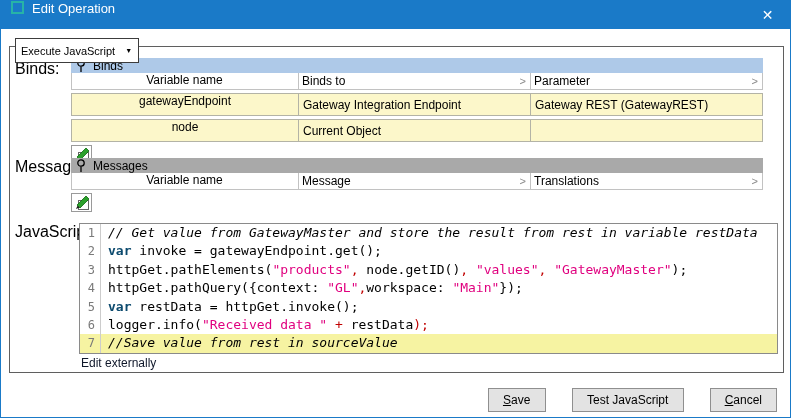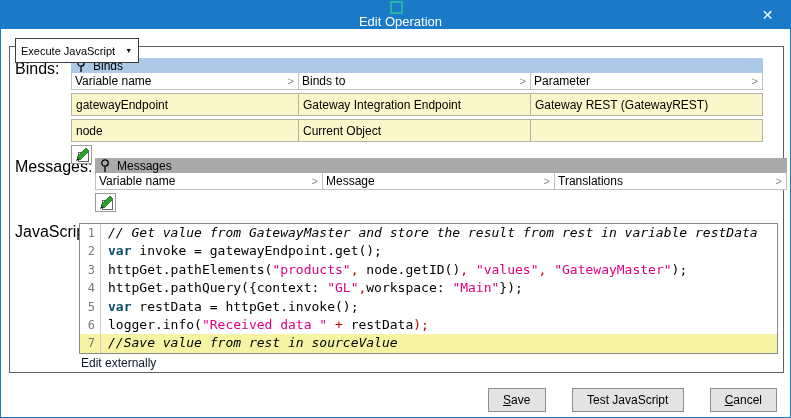--- a/index.html
+++ b/index.html
@@ -4,21 +4,21 @@
 <style>
   * { margin:0; padding:0; box-sizing:border-box; }
   html,body { background:#d8d8d8; font-family:"Liberation Sans", sans-serif; }
 
   .window {
     position:relative; width:791px; height:418px; background:#ffffff;
     border:1px solid #1a7ac8; overflow:hidden;
   }
   .titlebar {
     position:absolute; left:0; top:0; right:0; height:28px;
-    background:#1a7ac8; display:flex; align-items:center; padding-left:10px;flex-direction:column;
+    background:#1a7ac8; display:flex; padding-left:10px;
   }
   .app-icon { width:13px; height:13px; border:2px solid #27b3a7; background:transparent; margin-right:8px; }
   .title-text { color:#ffffff; font-size:13px; }
   .close-btn {
     position:absolute; right:0; top:0; width:45px; height:28px; color:#ffffff;
     display:flex; align-items:center; justify-content:center; font-size:14px; cursor:pointer;
   }
 
   .groupbox {
     position:absolute; left:8px; top:45px; width:775px; height:327px;
@@ -46,21 +46,21 @@
   }
   .tbl-hcell:last-child { border-right:none; }
   .tbl-hcell .sort { color:#8a8a8a; font-size:11px; margin-left:4px; }
   .tbl-row { display:flex; height:23px; background:#fcf7ca; border:1px solid #b3b3a6; margin-top:3px; }
   .tbl-row:first-of-type { margin-top:1px; }
   .tbl-cell {
     display:flex; align-items:center; font-size:12px; padding:0 4px; color:#000;
     border-right:1px solid #b3b3a6; overflow:hidden; white-space:nowrap;
   }
   .tbl-cell:last-child { border-right:none; }
-  .c0 { width:227px; } .c1 { width:232px; } .c2 { width:233px; flex:1; }
+  .c0 { width:227px;flex-direction:column; } .c1 { width:232px; } .c2 { width:233px; flex:1; }
 
   .edit-btn {
     width:21px; height:19px; background:#ffffff; border:1px solid #9a9a9a;
     display:flex; align-items:center; justify-content:center; margin-top:3px; cursor:pointer;
   }
 
   .editor {
     position:absolute; left:78px; top:222px; width:699px; height:131px;
     border:1px solid #8a8a8a; background:#ffffff; overflow:hidden;
     font-family:"DejaVu Sans Mono", monospace; font-size:13px;
@@ -142,21 +142,21 @@
         <div class="tbl-cell c2"></div>
       </div>
       <div class="edit-btn">
         <svg width="18" height="16" viewBox="0 0 18 16">
           <rect x="5.5" y="5.5" width="10" height="9" fill="#fff" stroke="#666"></rect>
           <path d="M13 1 L16 4 L7 13 L4 10 Z" fill="#2ca02c" stroke="#0c6b0e" stroke-width="0.8"></path>
           <path d="M4.5 10.8 L3 14 L6.4 12.6 Z" fill="#1a1a1a"></path>
         </svg>
       </div>
     </div>
-  <div class="tbl" style="top:157px;margin-left:24px;" id="messages-table">
+  <div class="tbl" style="top:157px;" id="messages-table">
       <div class="tbl-caption gray">
         <svg class="pin" width="10" height="14" viewBox="0 0 10 14">
           <circle cx="5" cy="4" r="3.2" fill="none" stroke="#000" stroke-width="1.3"></circle>
           <line x1="5" y1="7.5" x2="5" y2="13" stroke="#000" stroke-width="1.3"></line>
         </svg>
         <span>Messages</span>
       </div>
       <div class="tbl-hrow">
         <div class="tbl-hcell c0">
           <span>Variable name</span>

